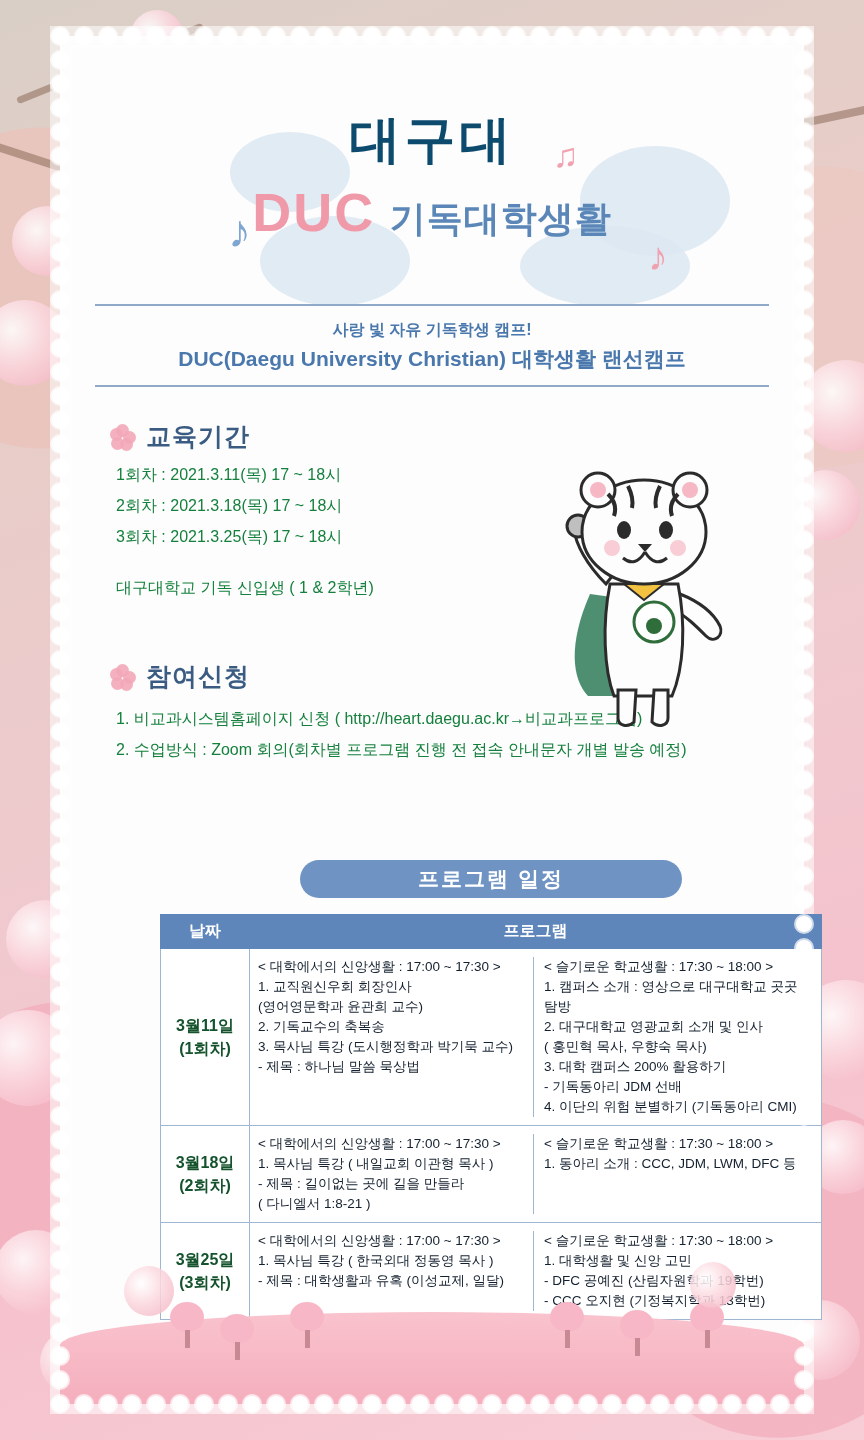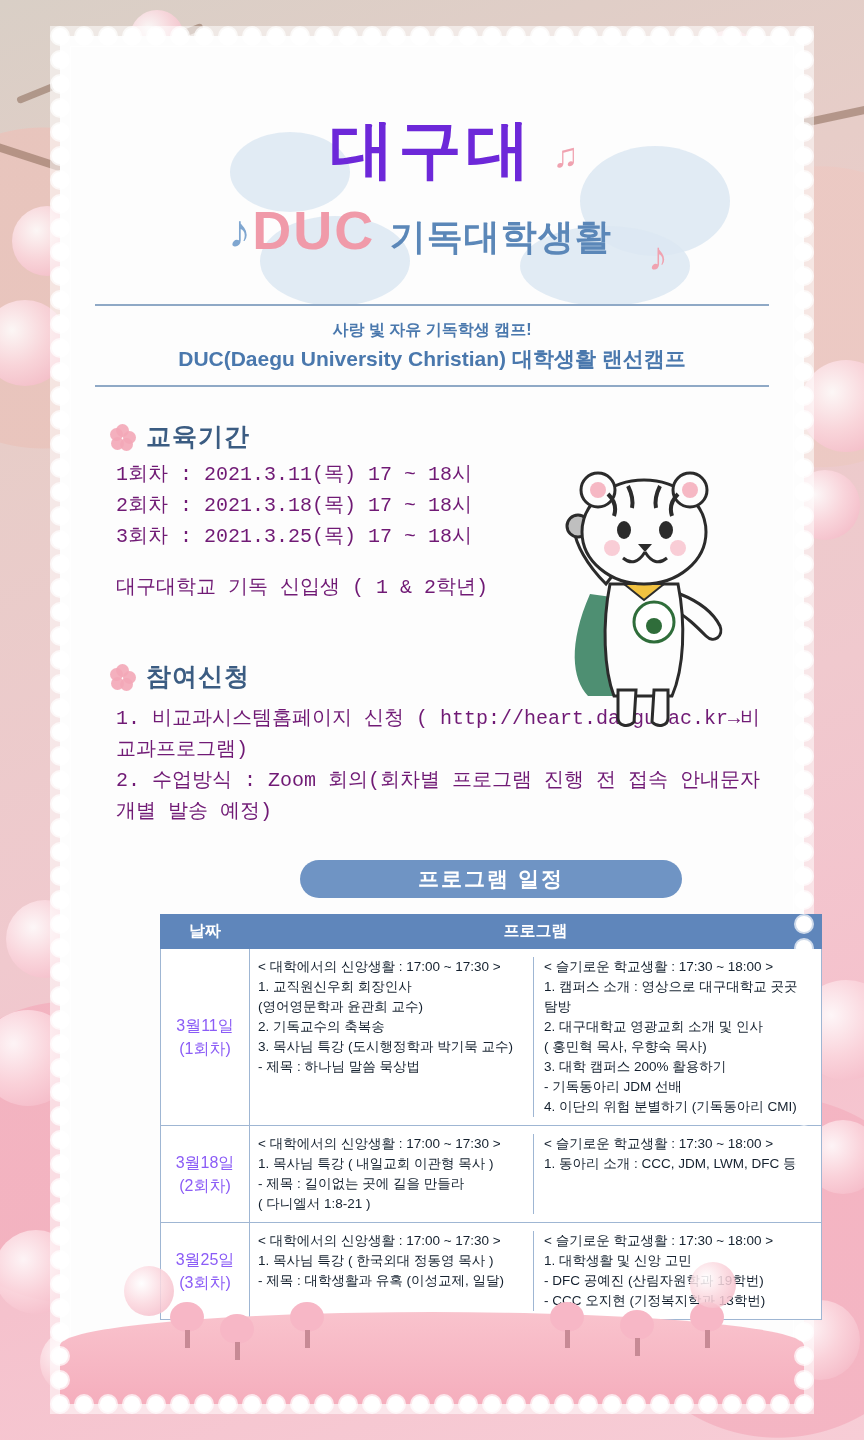--- a/index.html
+++ b/index.html
@@ -74,22 +74,22 @@
   
   .header {
     position: absolute;
     left: 0;
     top: 70px;
     width: 744px;
     text-align: center;
   }
   .title-line1 {
     font-family: "Liberation Sans", sans-serif;
-    font-size: 64px;
-    color: #6d28d9;
+    font-size: 51px;
+    color: #0c4a6e;
     letter-spacing: 4px;
     font-weight: bold;
   }
   .title-line2 {
     margin-top: 6px;
     font-size: 54px;
     color: #f09aa9;
     font-weight: bold;
     letter-spacing: 2px;
     display: inline-block;
@@ -163,25 +163,24 @@
   .flower-icon i:nth-child(3){left:10px;top:14px}
   .flower-icon i:nth-child(4){left:1px;top:13px}
   .flower-icon i:nth-child(5){left:0px;top:4px}
   .sec-title {
     font-size: 25px;
     font-weight: bold;
     color: #3b5c82;
     letter-spacing: 1px;
   }
   .sec-line {
-    font-size: 20px;
-    color: #701a75;
+    font-size: 16px;
+    color: #15803d;
     line-height: 31px;
     padding-left: 6px;
-    font-family: Liberation Mono, monospace;
   }
   
   .banner {
     position: absolute;
     left: 240px;
     top: 824px;
     width: 382px;
     height: 38px;
     background: #6f94c4;
     border-radius: 19px;
@@ -214,23 +213,23 @@
     border: 1px solid #9fb6d3;
     vertical-align: middle;
     font-size: 13.5px;
     color: #14202e;
     padding: 8px 8px;
     line-height: 20px;
     background: #ffffff;
   }
   .tbl td.date {
     text-align: center;
-    font-weight: normal;
+    font-weight: bold;
     font-size: 16px;
-    color: #8b5cf6;
+    color: #14532d;
     width: 88px;
     line-height: 23px;
   }
   .cellwrap { display: flex; }
   .cellwrap > div { flex: 1; }
   .cellwrap > div:first-child { padding-right: 6px; }
   .cellwrap > div:last-child { padding-left: 10px; border-left: 1px solid #9fb6d3; }
   .sub { white-space: pre-line; }
   
   .footer {

